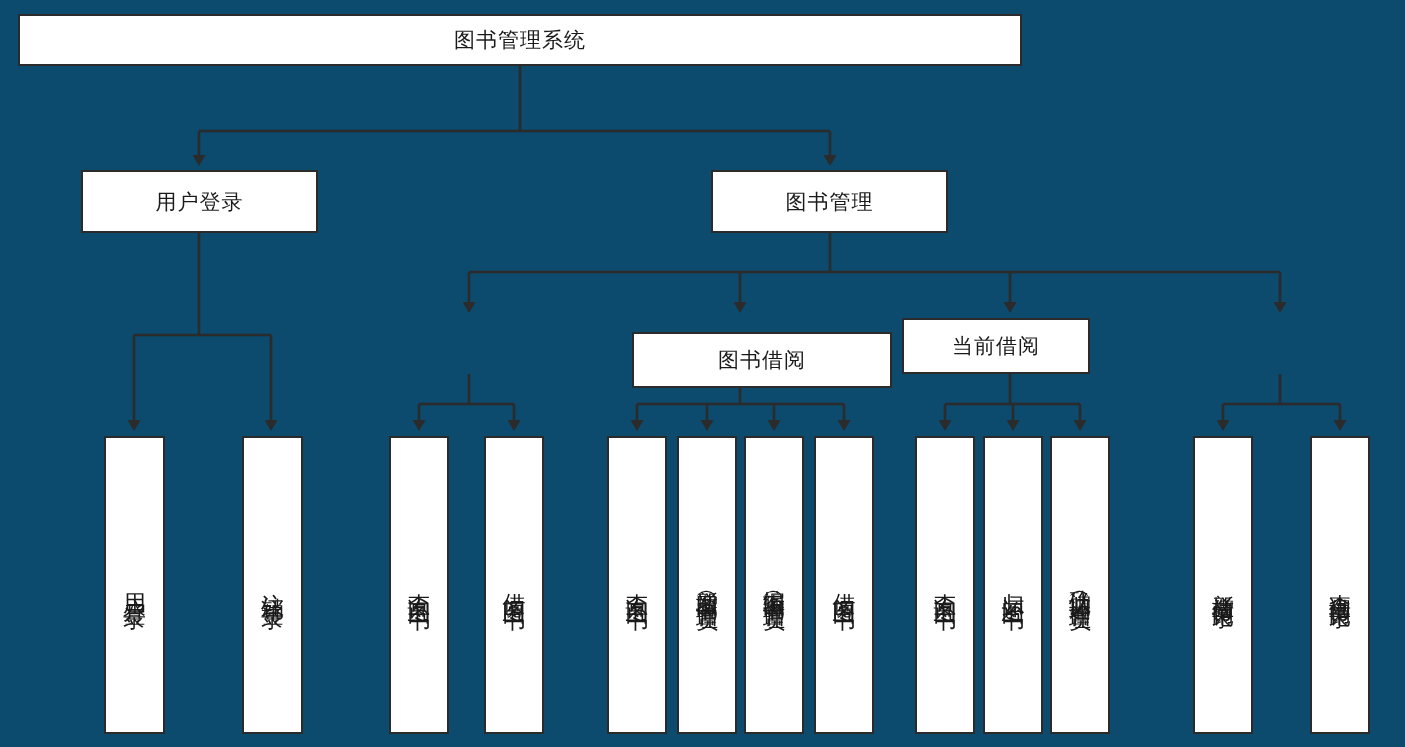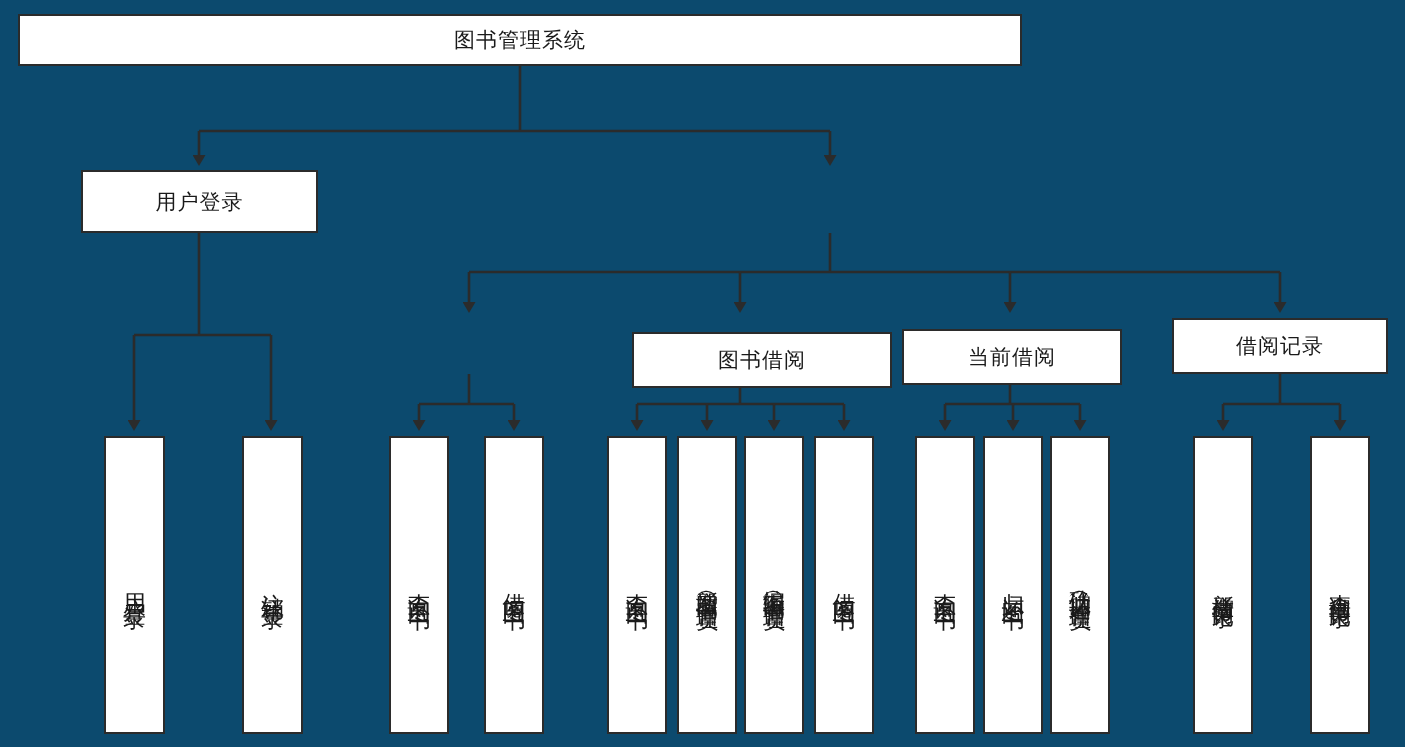--- a/index.html
+++ b/index.html
@@ -125,33 +125,33 @@
   </svg>
 
   <div class="node horiz" style="left:18px; top:14px; width:1004px; height:52px;">
     <span>图书管理系统</span>
   </div>
 
   <div class="node horiz" style="left:81px; top:170px; width:237px; height:63px;">
     <span>用户登录</span>
   </div>
 
+  <div class="node horiz" style="left:711px; top:170px; width:237px; height:63px;">
+    <span>图书管理</span>
+  </div>
 
 
   <div class="node horiz" style="left:632px; top:332px; width:260px; height:56px;">
     <span>图书借阅</span>
   </div>
 
-  <div class="node horiz" style="left:902px; top:318px; width:220px; height:56px;margin-top:11px;">
+  <div class="node horiz" style="left:902px; top:318px; width:188px; height:56px;">
     <span>当前借阅</span>
   </div>
 
-  <div class="node horiz" style="left:1172px; top:318px; width:216px; height:56px;">
-    <span>借阅记录</span>
-  </div>
 
   <div class="node vert" style="left:104px; top:436px; width:61px; height:298px;">
     <span class="vtext">用户登录</span>
   </div>
 
   <div class="node vert" style="left:242px; top:436px; width:61px; height:298px;">
     <span class="vtext">注销登录</span>
   </div>
 
   <div class="node vert" style="left:389px; top:436px; width:60px; height:298px;">

